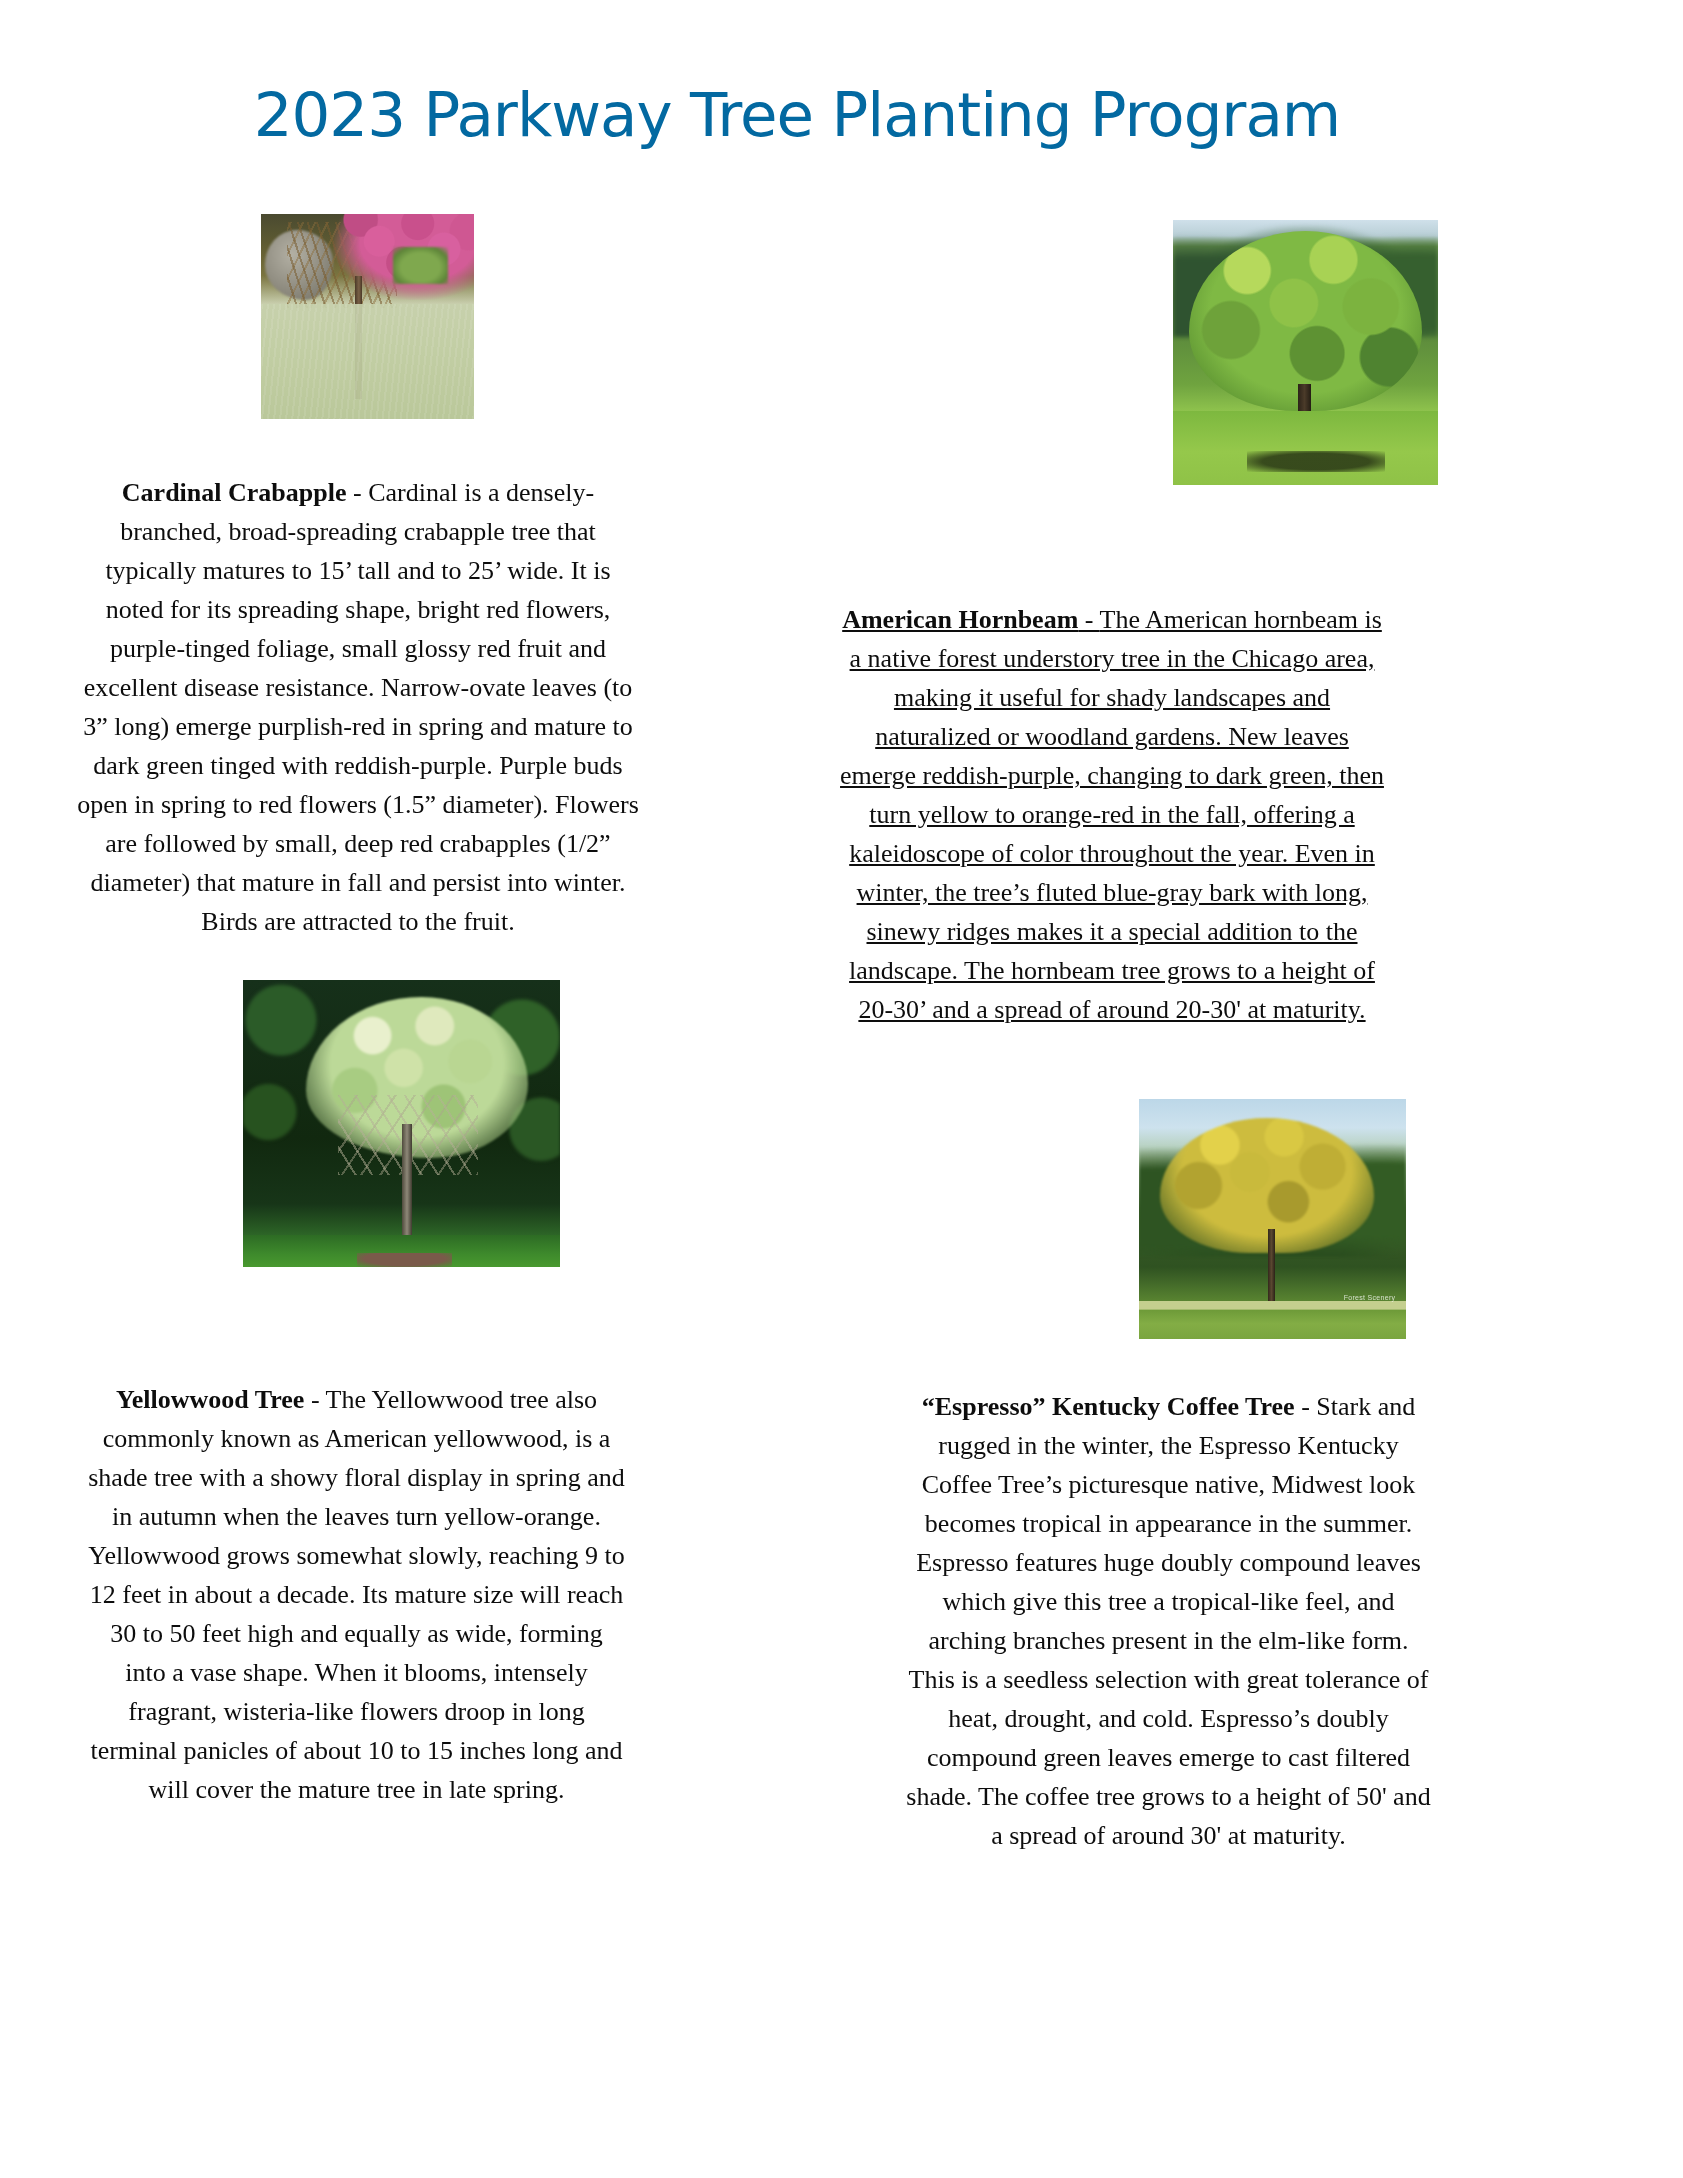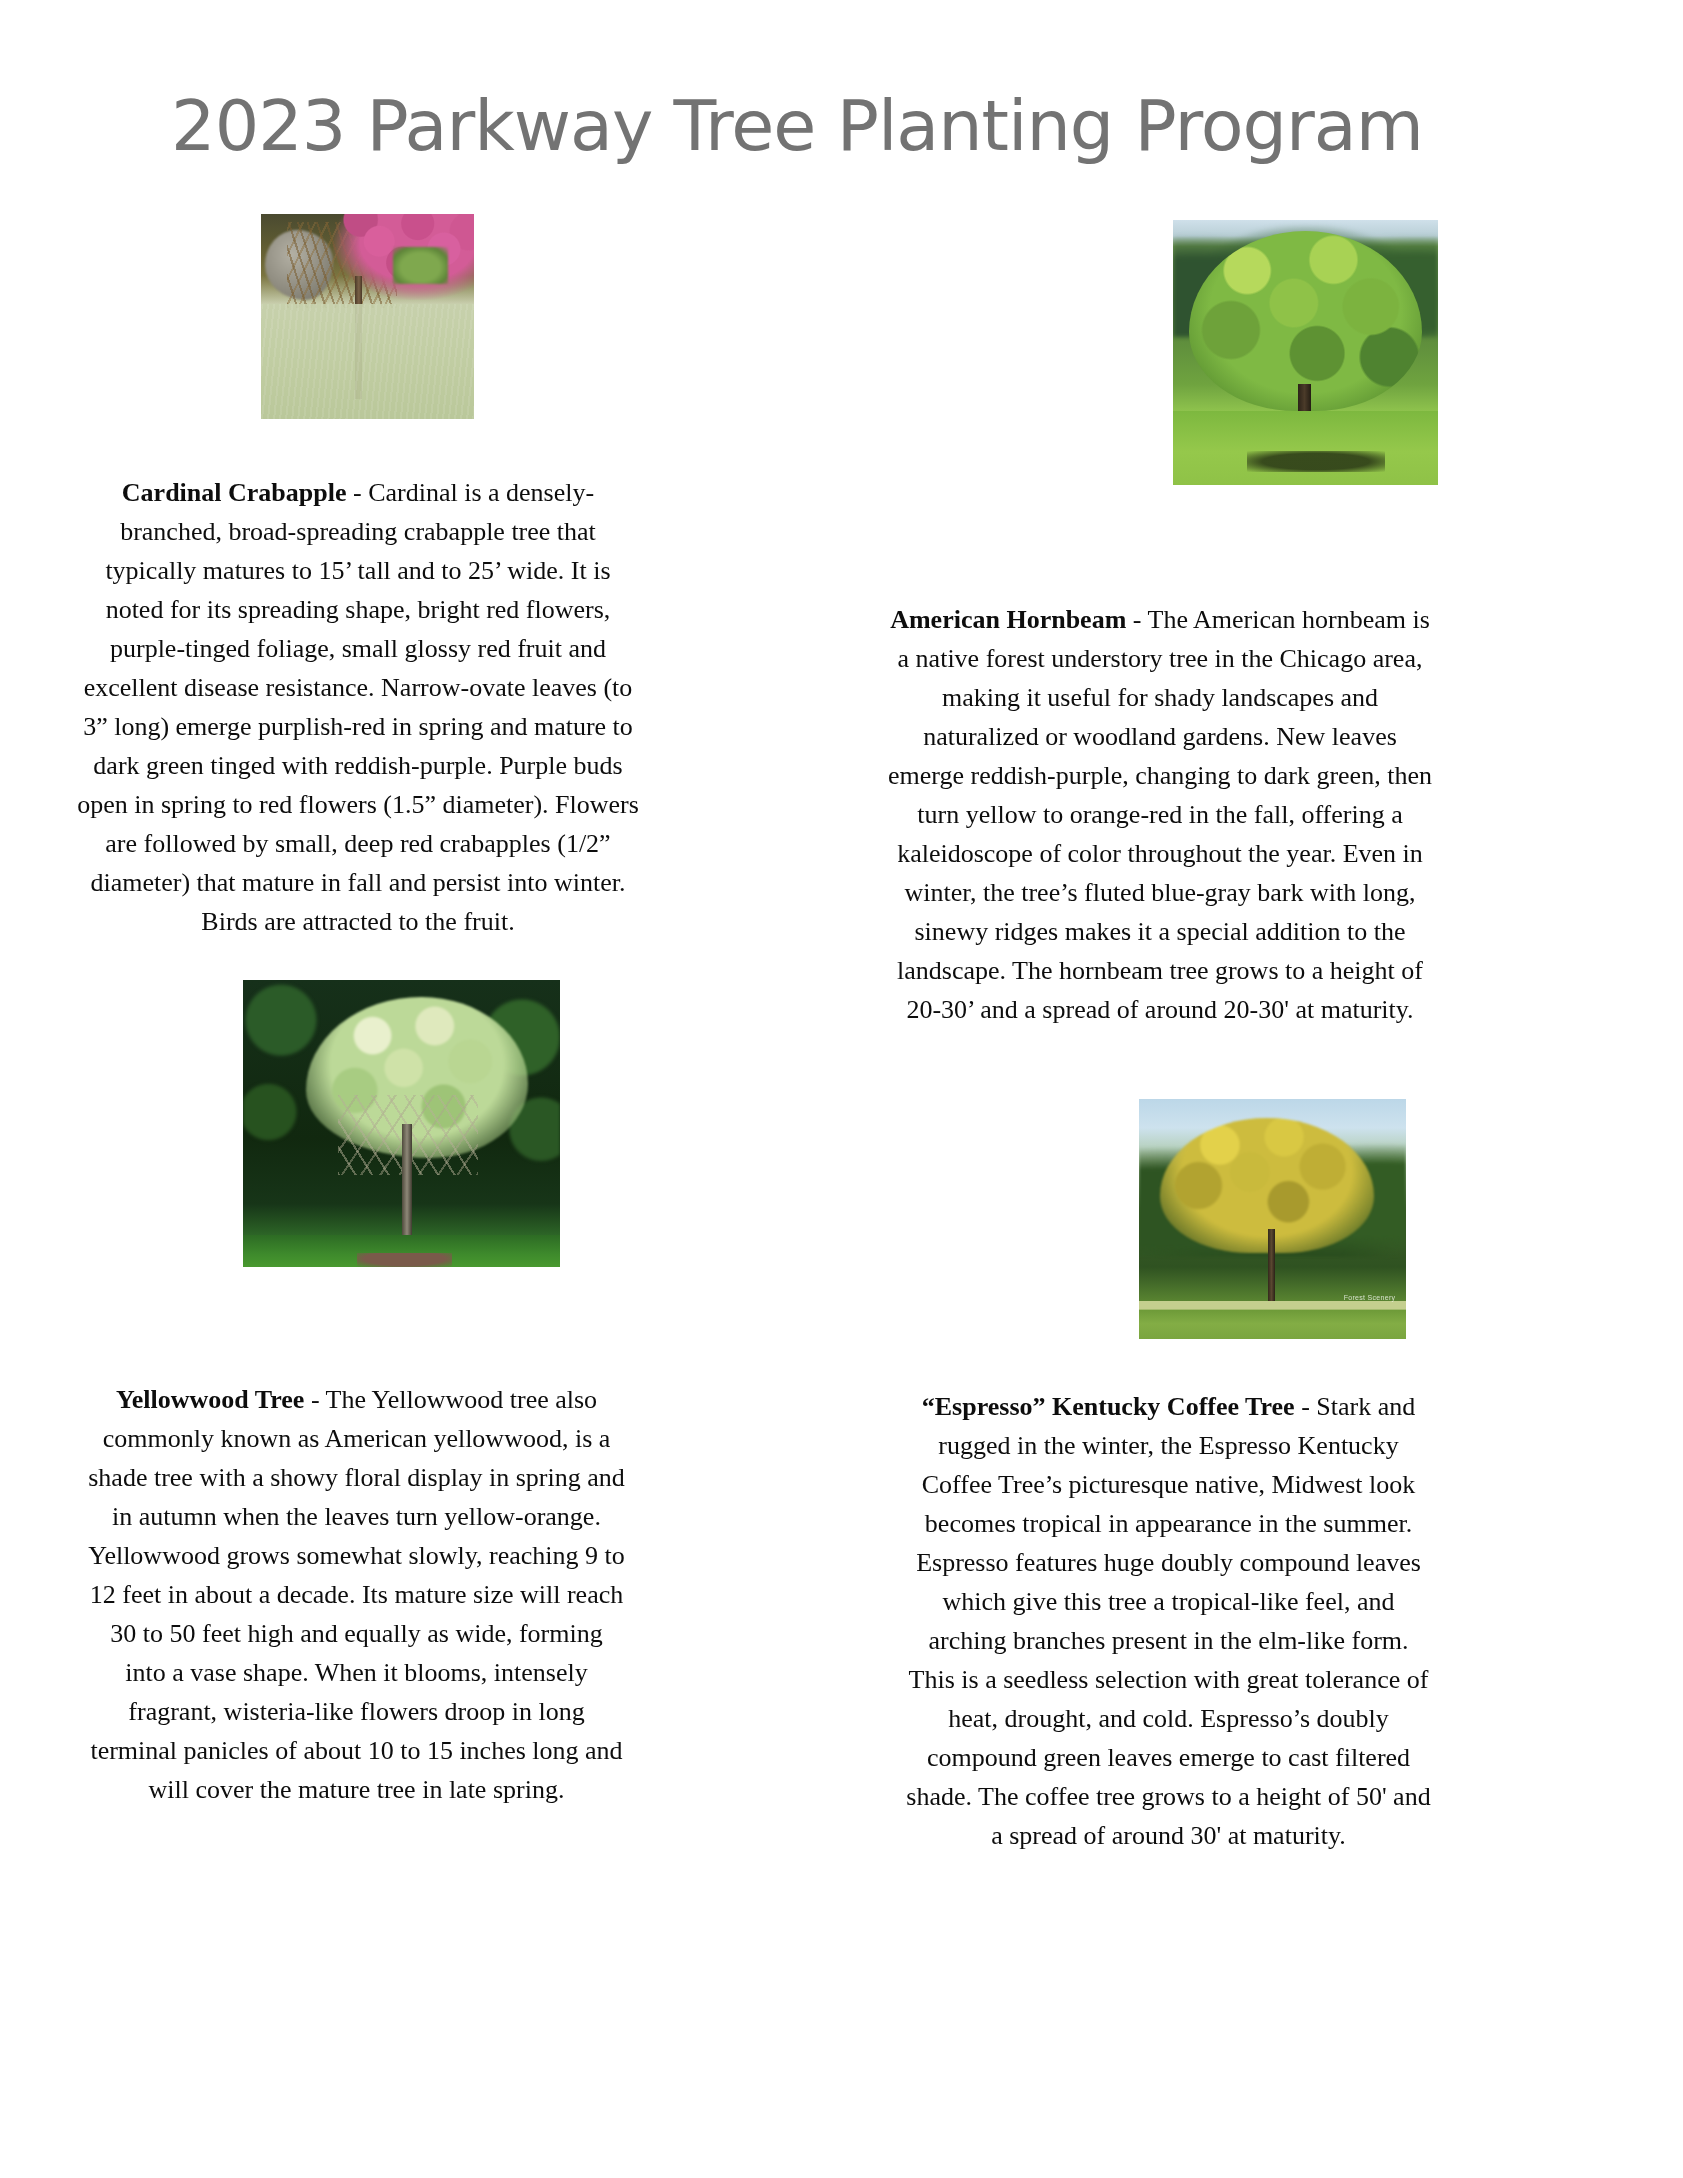--- a/index.html
+++ b/index.html
@@ -17,24 +17,24 @@
   }
 
   
   .title {
     position: absolute;
     left: 0;
     top: 38px;
     width: 1594px;
     text-align: center;
     font-family: "DejaVu Sans", "Liberation Sans", sans-serif;
-    font-size: 70px;
+    font-size: 61px;
     font-weight: 400;
     letter-spacing: -1px;
-    color: #737373;
+    color: #0369a1;
     white-space: nowrap;
   }
 
   
   .photo {
     position: absolute;
     overflow: hidden;
     background: #d8e4c8;
   }
 
@@ -224,21 +224,21 @@
   .desc {
     position: absolute;
     text-align: center;
     color: #0d0d0d;
     font-size: 26px;
     line-height: 39px;
   }
   .desc .tree-name { font-weight: bold; }
 
   #desc-crabapple  { left: 46px;  top: 447px;  width: 564px; margin-left: 30px; }
-  #desc-hornbeam   { left: 886px; top: 574px;  width: 548px; }
+  #desc-hornbeam   { left: 838px; top: 574px;  width: 548px; text-decoration: underline; }
   #desc-yellowwood { left: 65px;  top: 1354px; width: 537px; margin-left: 23px; }
   #desc-coffee     { left: 906px; top: 1361px; width: 525px; }
 </style>
 </head>
 <body>
 
 <div class="page">
 
   <h1 class="title">2023 Parkway Tree Planting Program</h1>
 

